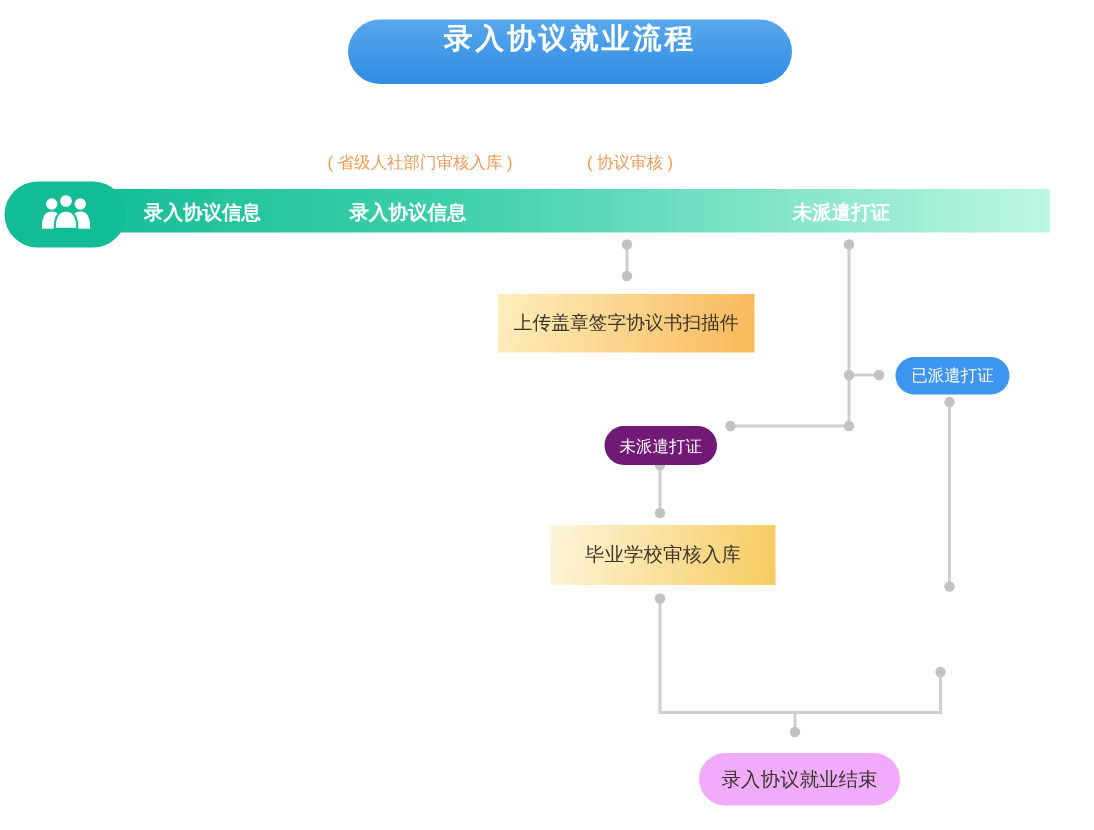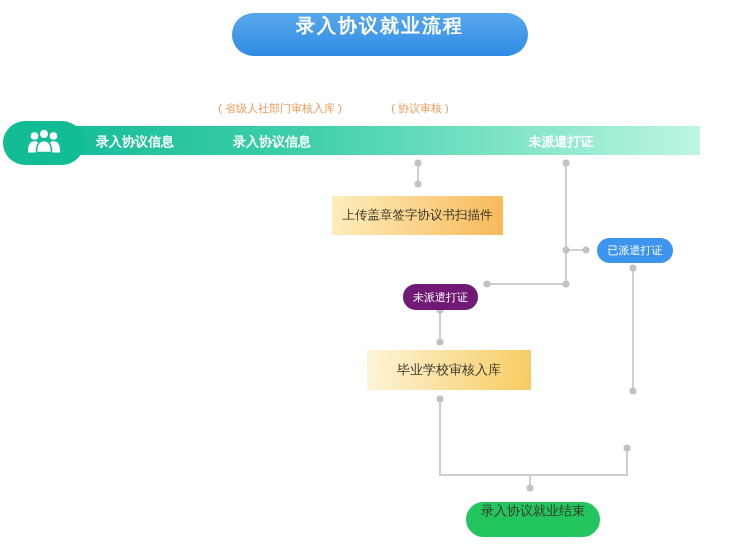--- a/index.html
+++ b/index.html
@@ -38,35 +38,35 @@
   .dot { position:absolute; width:7px; height:7px; border-radius:50%;
          background:#c2c2c2; transform:translate(-50%,-50%); }
 
   
   .node-box {
     position:absolute; display:flex; align-items:center; justify-content:center;
     color:#3b352a; font-size:12.5px; white-space:nowrap;
   }
   .box-upload   { left:332px; top:196px; width:171px; height:39px;
                   background:linear-gradient(100deg,#fdeebd 0%,#f8b95a 100%); }
-  .box-school   { left:367px; top:350px; width:164px; height:40px; font-size:13px;
+  .box-school   { left:367px; top:350px; width:150px; height:40px; font-size:13px;
                   background:linear-gradient(100deg,#fdf5da 0%,#f7cb60 100%); }
   .box-province { left:555px; top:400px; width:144px; height:38px;
                   background:linear-gradient(100deg,#fdf0c4 0%,#f7ca5e 100%); }
 
   .pill {
     position:absolute; display:flex; align-items:center; justify-content:center;
     border-radius:13px; color:#ffffff; font-size:11px; white-space:nowrap;
   }
   .pill-dispatched     { left:597px; top:238px; width:76px; height:25px; background:#3e95f0; }
   .pill-not-dispatched { left:403px; top:284px; width:75px; height:26px; background:#701a75; }
   .pill-end {
     position:absolute; left:466px; top:502px; width:134px; height:35px;
-    border-radius:18px; background:#22c55e; color:#3b352a; font-size:13px;
-    display:flex; justify-content:center; white-space:nowrap;
+    border-radius:18px; background:#f0abfc; color:#3b352a; font-size:13px;
+    display:flex; align-items:center; justify-content:center; white-space:nowrap;
   }
 </style>
 </head>
 <body>
 
 <div class="canvas">
 
   <div class="title-pill">
     <span>录入协议就业流程</span>
   </div>

